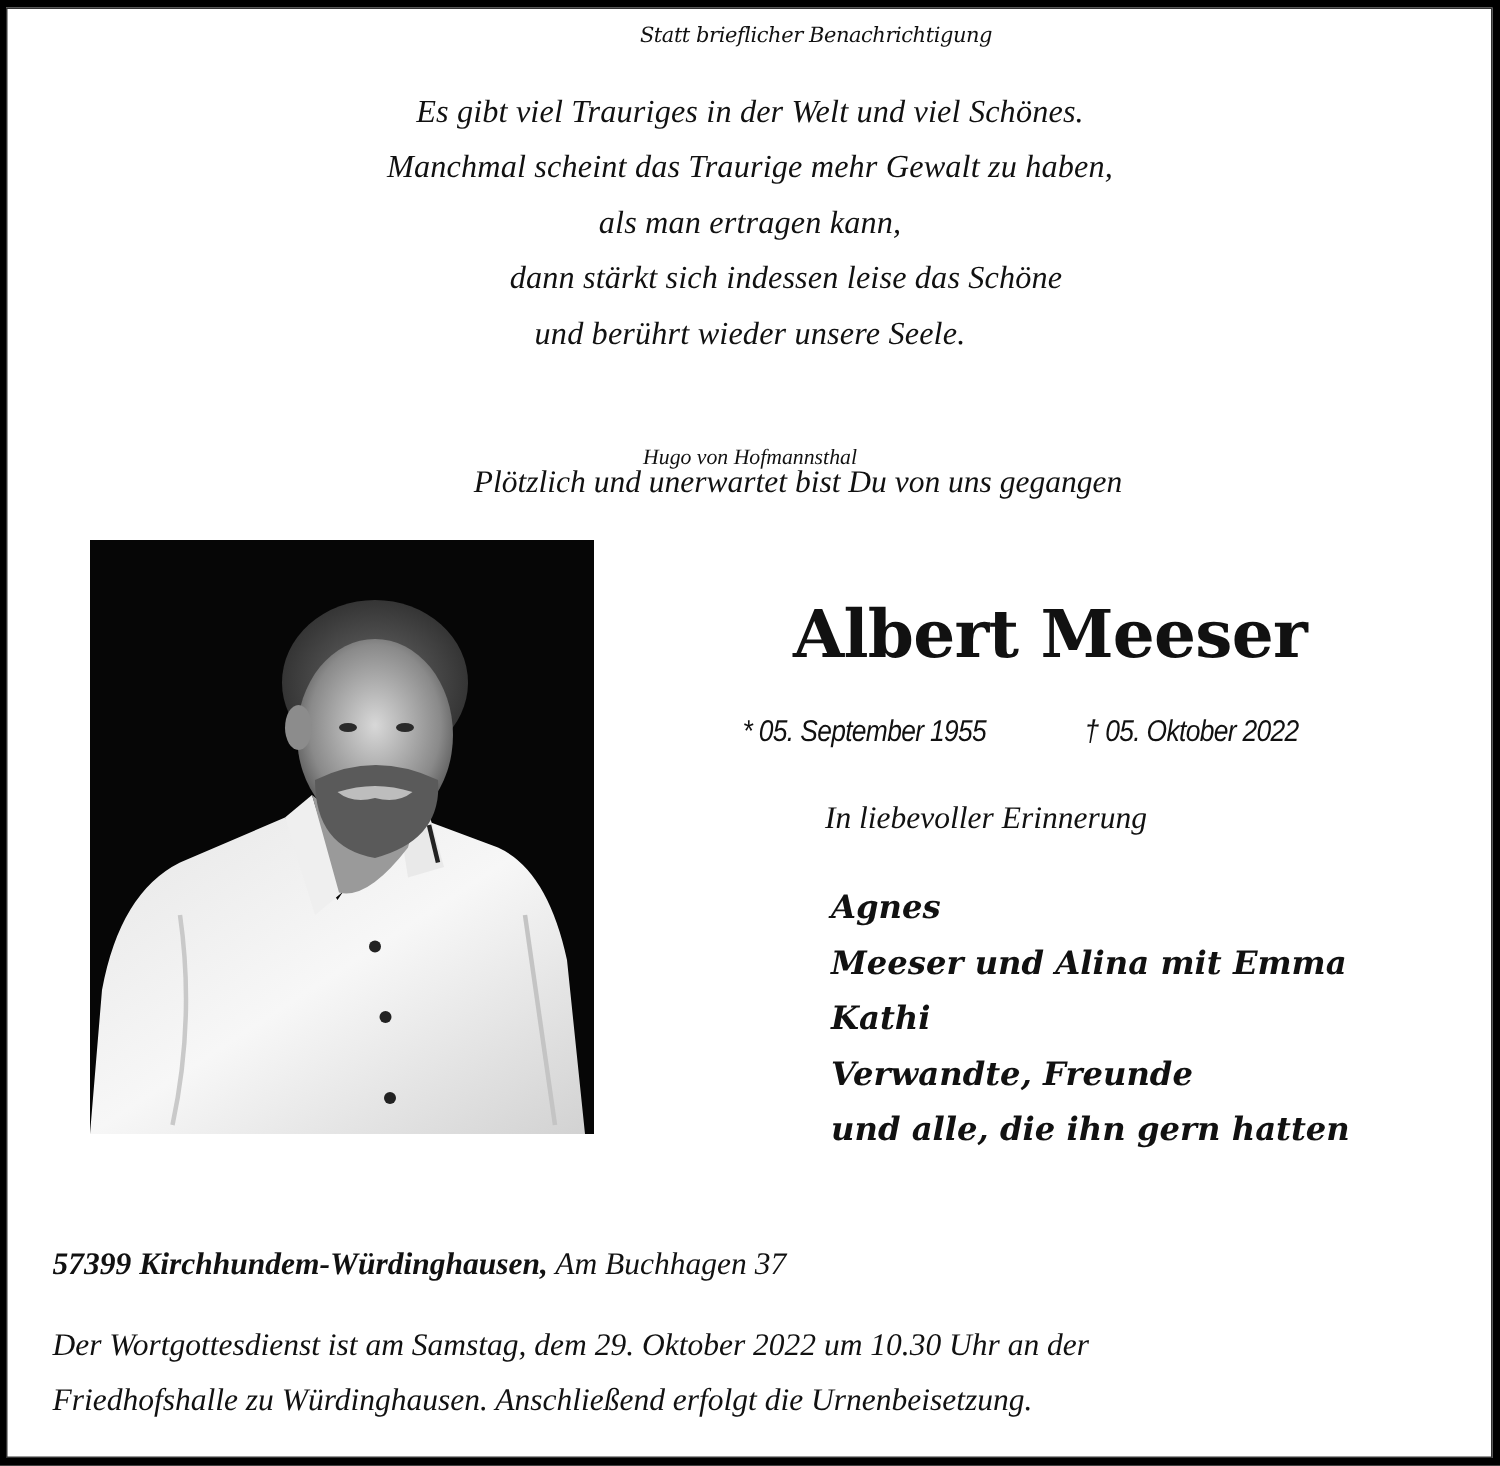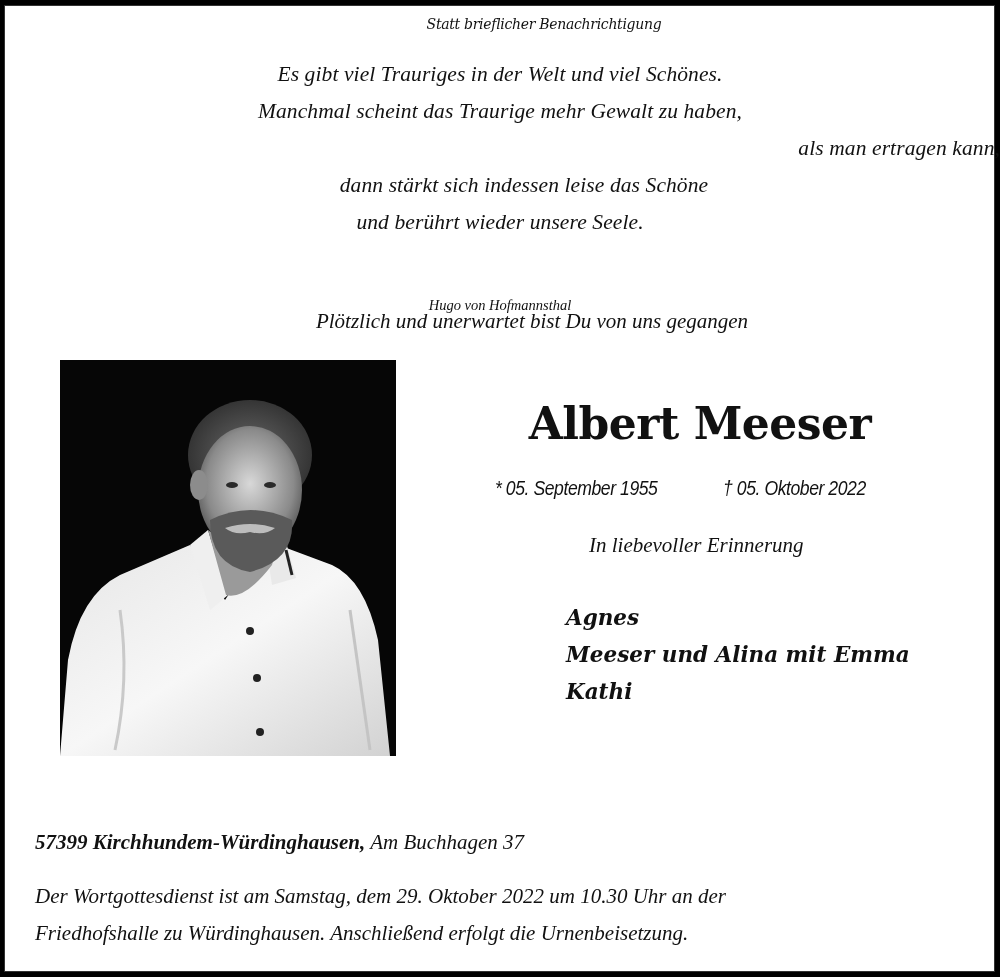--- a/index.html
+++ b/index.html
@@ -93,27 +93,26 @@
     .dates.birth { left: 495px; }
     .dates.death { left: 723px; }
     .memory {
       position: absolute;
       left: 550px;
       top: 533px;
       font-size: 21px;
       font-style: italic;
       font-family: "Liberation Serif", serif;
       white-space: nowrap;
-      margin-left: 39px;
     }
     .mourners {
       position: absolute;
       left: 550px;
       top: 586px;
-      margin: 16px;
+      margin: 4px;
       padding: 0;
       list-style: none;
     }
     .mourners li {
       font-size: 21.5px;
       font-weight: bold;
       font-style: italic;
       height: 37px;
       line-height: 32px;
       white-space: nowrap;
@@ -140,21 +139,21 @@
 </head>
 <body>
 
 <div class="frame"></div>
 
 <div class="center-line header-title">Statt brieflicher Benachrichtigung</div>
 
 <div>
   <div class="center-line quote-line" style="top:62px;">Es gibt viel Trauriges in der Welt und viel Schönes.</div>
   <div class="center-line quote-line" style="top:99px;">Manchmal scheint das Traurige mehr Gewalt zu haben,</div>
-  <div class="center-line quote-line" style="top:136px;text-align:right;">als man ertragen kann,</div>
+  <div class="center-line quote-line" style="top:136px;">als man ertragen kann,</div>
   <div class="center-line quote-line" style="top:173px;padding-left:24px;">dann stärkt sich indessen leise das Schöne</div>
   <div class="center-line quote-line" style="top:210px;">und berührt wieder unsere Seele.</div>
   <div class="center-line quote-author">Hugo von Hofmannsthal</div>
 </div>
 
 <div class="center-line intro">Plötzlich und unerwartet bist Du von uns gegangen</div>
 
 <div class="photo">
   <svg width="336" height="396" viewBox="0 0 336 396">
     <defs>
@@ -208,20 +207,22 @@
 
 <div class="dates birth">* 05.  September 1955</div>
 <div class="dates death">† 05. Oktober 2022</div>
 
 <div class="memory">In liebevoller Erinnerung</div>
 
 <ul class="mourners">
   <li>Agnes</li>
   <li>Meeser und Alina mit Emma</li>
   <li>Kathi</li>
+  <li>Verwandte, Freunde</li>
+  <li>und alle, die ihn gern hatten</li>
 </ul>
 
 <div class="address">
   <span class="city">57399 Kirchhundem-Würdinghausen,</span><span> Am Buchhagen 37</span>
 </div>
 
 <div class="service" style="top:884px;text-align:right;">Der Wortgottesdienst ist am Samstag, dem 29. Oktober 2022 um 10.30 Uhr an der</div>
 <div class="service" style="top:921px;">Friedhofshalle zu Würdinghausen. Anschließend erfolgt die Urnenbeisetzung.</div>
 
 </body></html>

